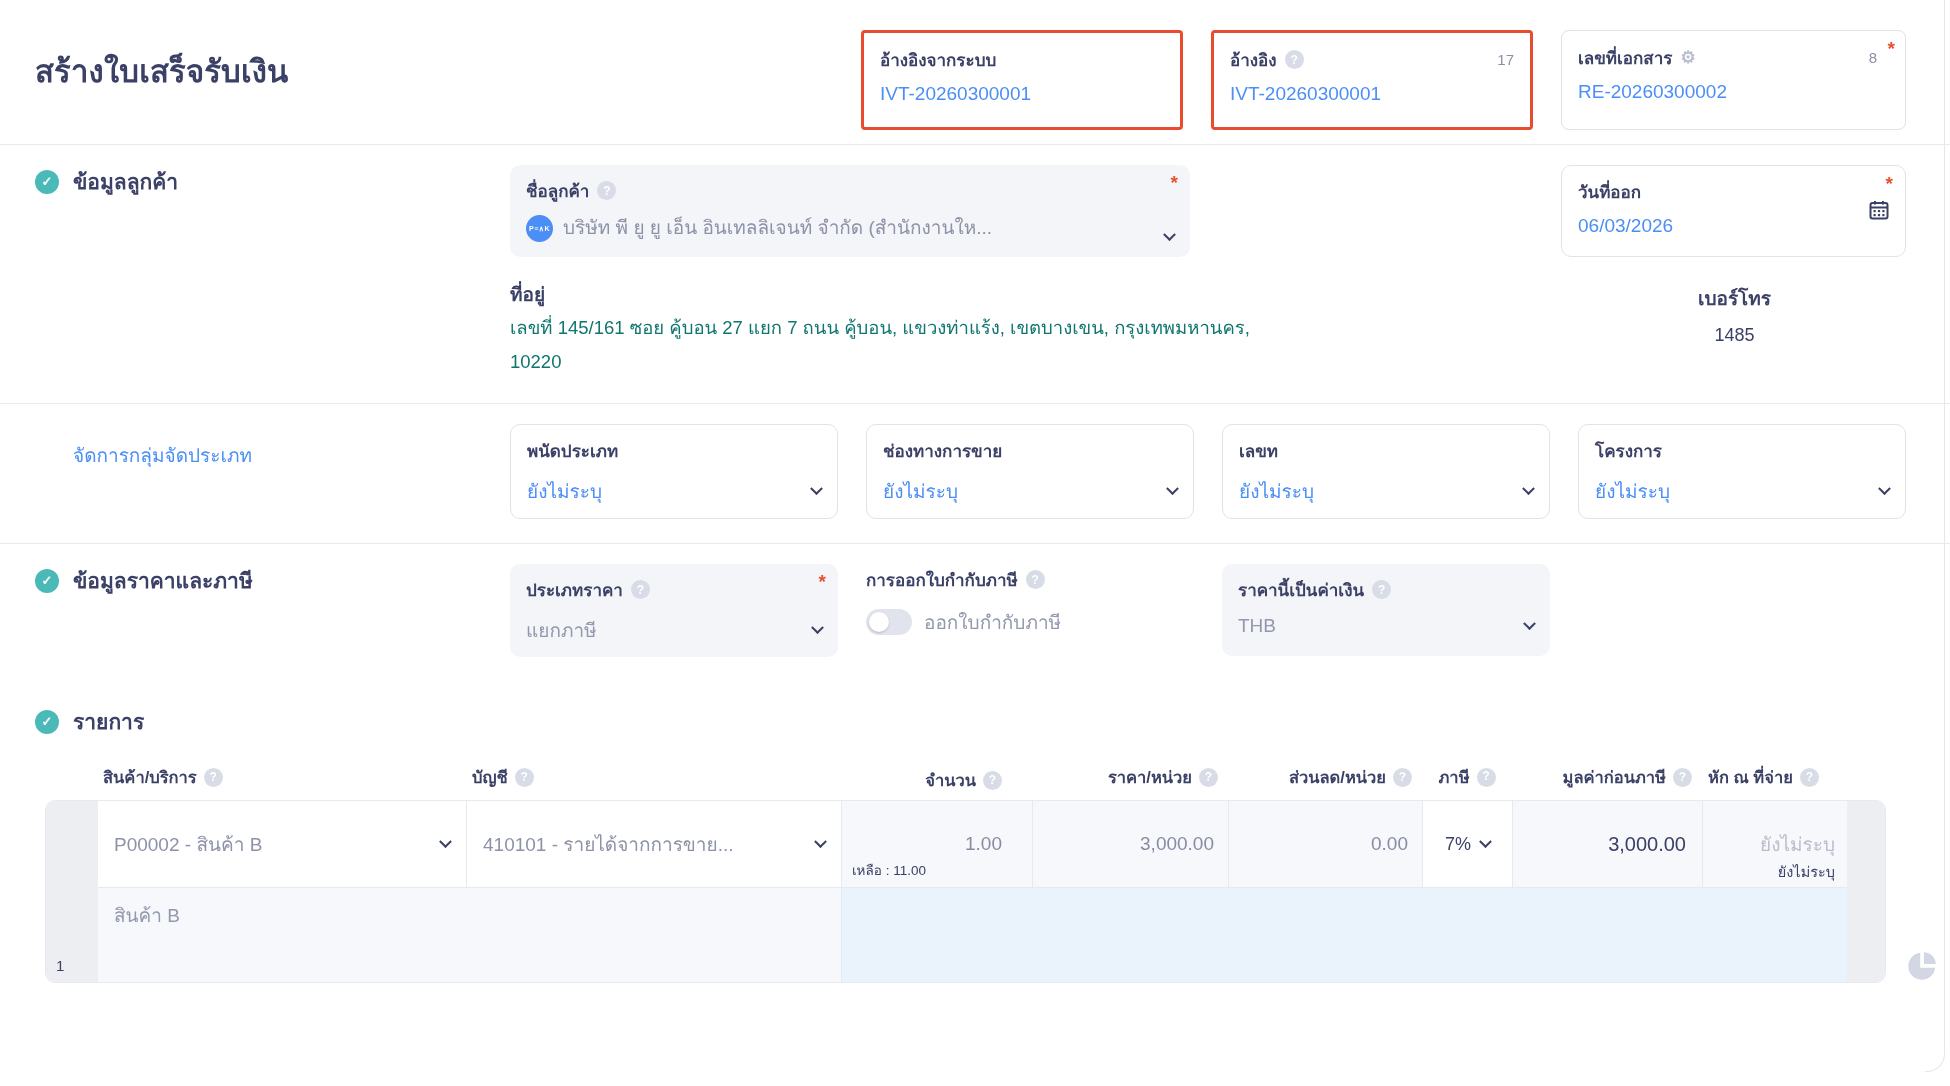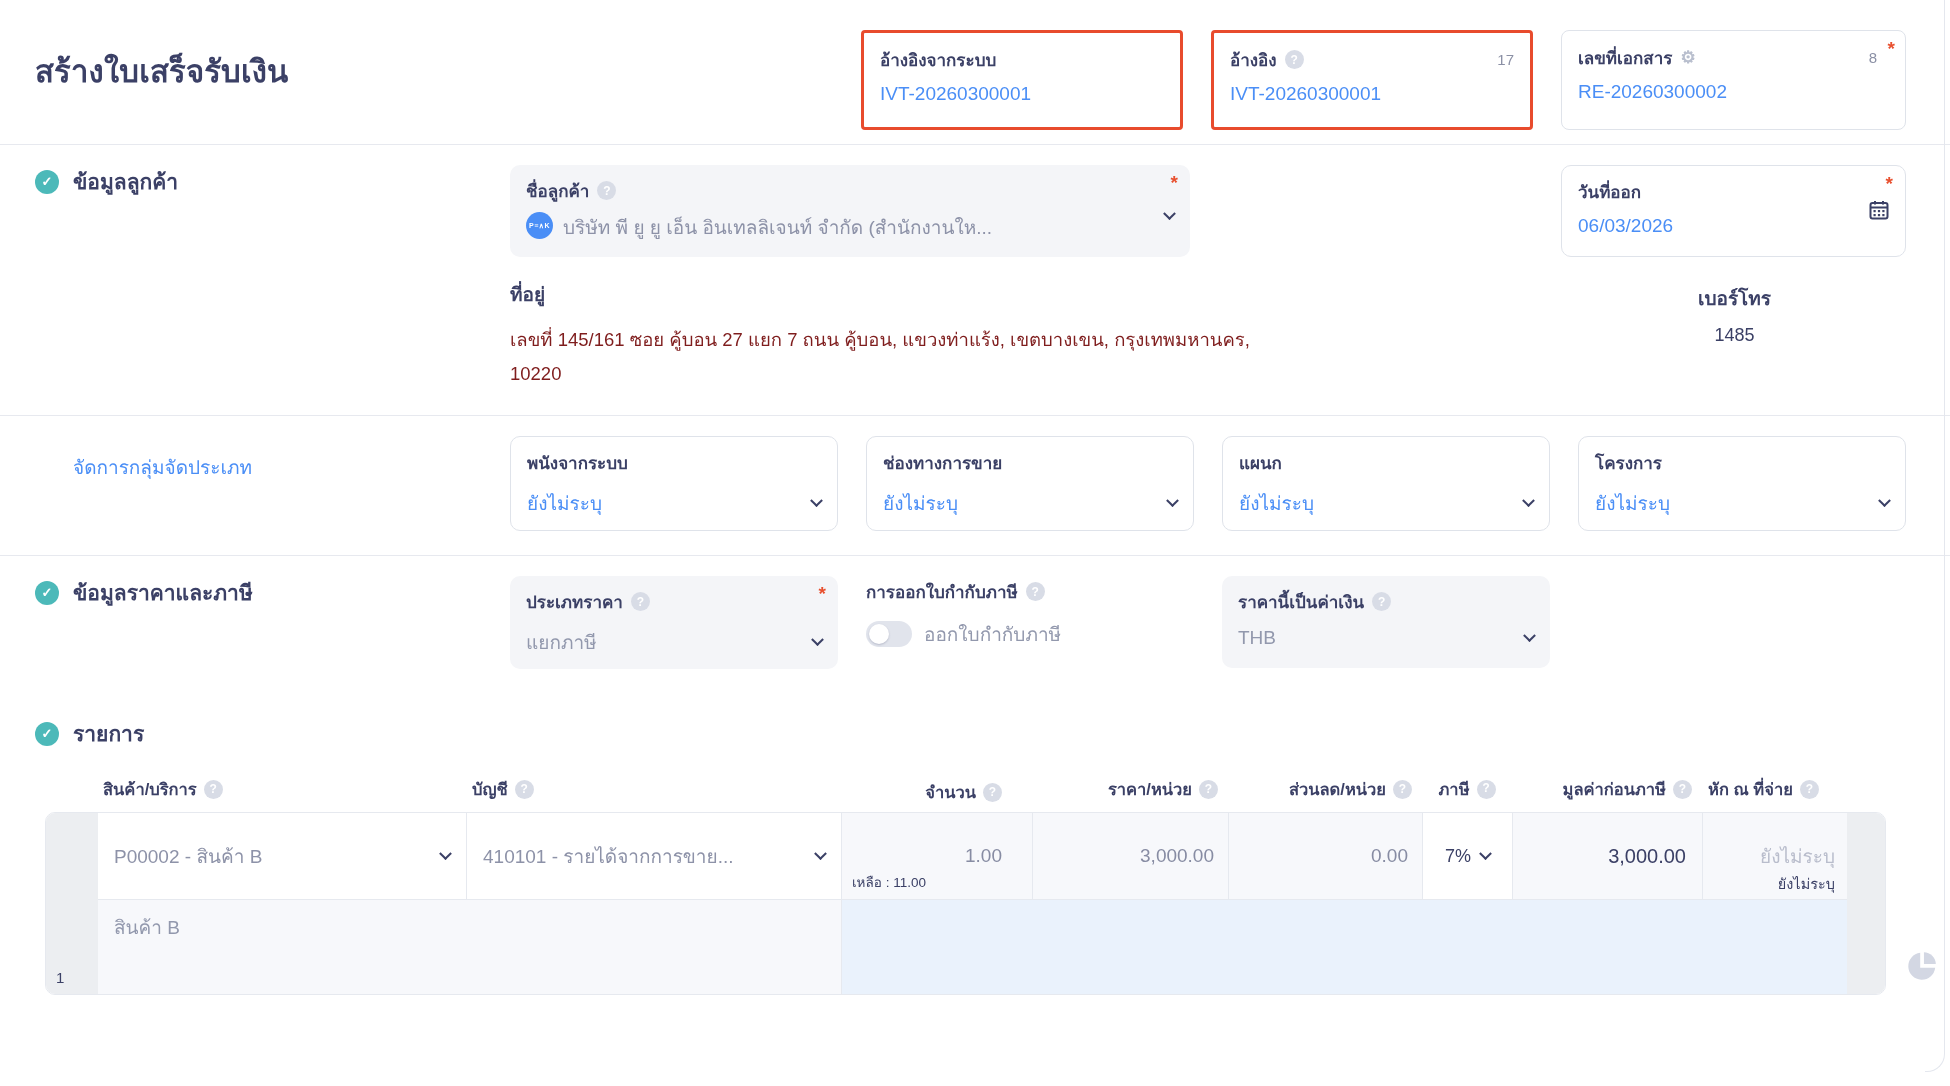--- a/index.html
+++ b/index.html
@@ -57,30 +57,30 @@
   .section-head { display:flex; align-items:center; gap:14px; font-size:21px; font-weight:700; }
   .section-left .link { margin-top:16px; margin-left:38px; font-size:19px; color:#4a8ef6; cursor:pointer; }
 
   
   .cust-body { display:grid; grid-template-columns:1fr 345px; }
   .field-box {
     background:#f4f5f8; border-radius:10px; padding:12px 16px; position:relative;
   }
   .field-box .lbl-row { display:flex; align-items:center; gap:8px; font-size:17px; font-weight:700; }
   .cust-name-box { width:680px; min-height:92px; }
-  .cust-name-row { display:flex; align-items:flex-start; gap:10px; margin-top:8px; }
+  .cust-name-row { display:flex; align-items:flex-end; gap:10px; margin-top:8px; }
   .avatar {
     width:27px; height:27px; border-radius:50%; background:#4a8ef6; color:#fff;
     display:inline-flex; align-items:center; justify-content:center;
     font-size:7px; font-weight:700; letter-spacing:.5px; flex:0 0 auto;
   }
   .cust-name-val { font-size:19px; color:#8d92a8; flex:1; white-space:nowrap; overflow:hidden; }
   .addr { margin-top:22px; max-width:780px; }
   .addr .addr-lbl { font-size:19px; font-weight:700; }
-  .addr .addr-val { margin-top:14px; font-size:18.5px; line-height:1.85; color:#7f1d1d; }
+  .addr .addr-val { margin-top:2px; font-size:18.5px; line-height:1.85; color:#0f766e; }
   .date-box {
     background:#fff; border:1px solid #dfe3ea; border-radius:10px;
     padding:12px 16px; position:relative; min-height:92px;
   }
   .date-box .lbl-row { font-size:17px; font-weight:700; }
   .date-box .val { margin-top:10px; font-size:19px; }
   .cal-icon { position:absolute; right:16px; top:34px; }
   .phone { margin-top:26px; padding-left:2px;text-align:center; }
   .phone .p-lbl { font-size:19px; font-weight:700; }
   .phone .p-val { margin-top:12px; font-size:18px; }
@@ -235,39 +235,39 @@
 
   <hr class="divider">
 
   <div class="section">
     <div class="section-left">
       <div class="link">จัดการกลุ่มจัดประเภท</div>
     </div>
     <div class="quad">
       <div class="drop-box">
         <div class="lbl-row">
-            <span>พนังจากระบบ</span>
+            <span>พนัดประเภท</span>
           </div>
         <div class="val-row">
             <span class="blue">ยังไม่ระบุ</span>
             <span class="chev"></span>
           </div>
       </div>
       <div class="drop-box">
         <div class="lbl-row">
             <span>ช่องทางการขาย</span>
           </div>
         <div class="val-row">
             <span class="blue">ยังไม่ระบุ</span>
             <span class="chev"></span>
           </div>
       </div>
       <div class="drop-box">
         <div class="lbl-row">
-            <span>แผนก</span>
+            <span>เลขท</span>
           </div>
         <div class="val-row">
             <span class="blue">ยังไม่ระบุ</span>
             <span class="chev"></span>
           </div>
       </div>
       <div class="drop-box">
         <div class="lbl-row">
             <span>โครงการ</span>
           </div>

